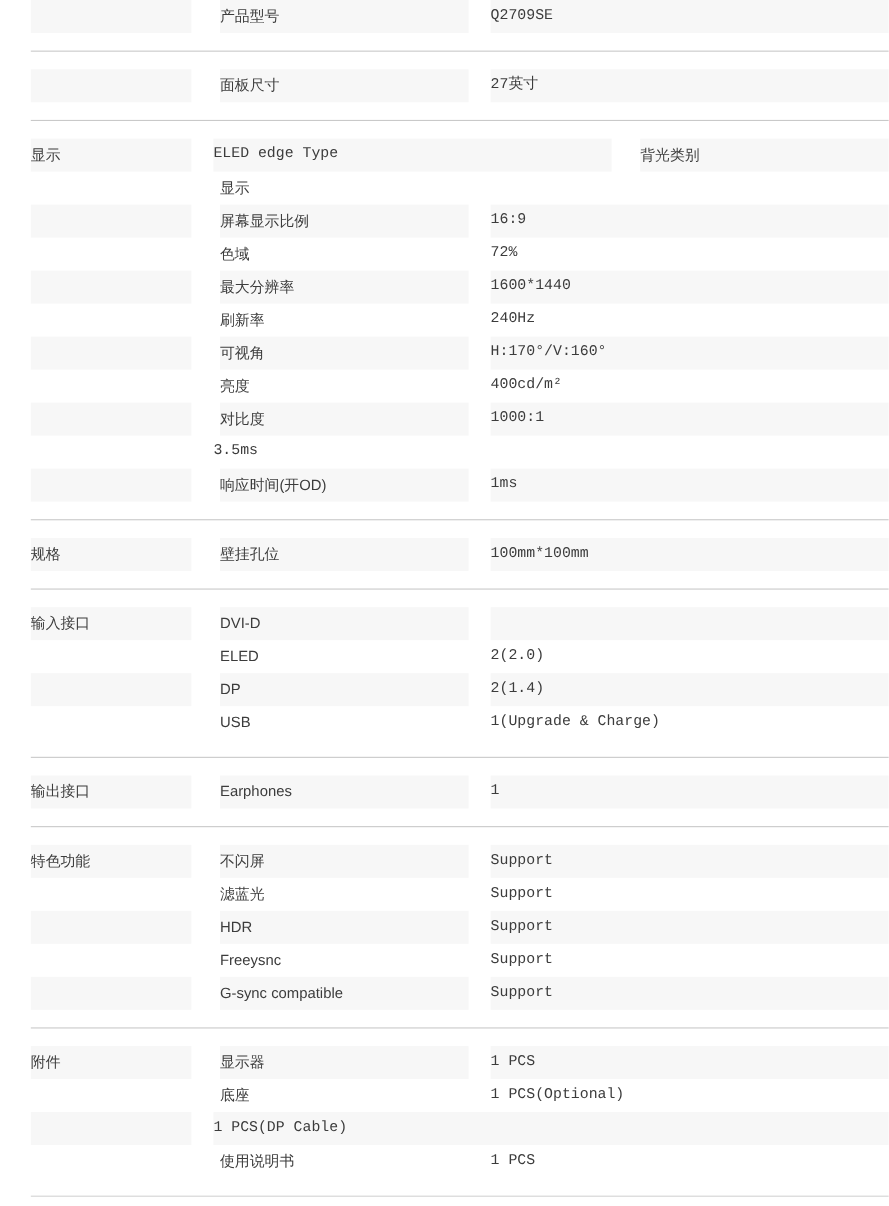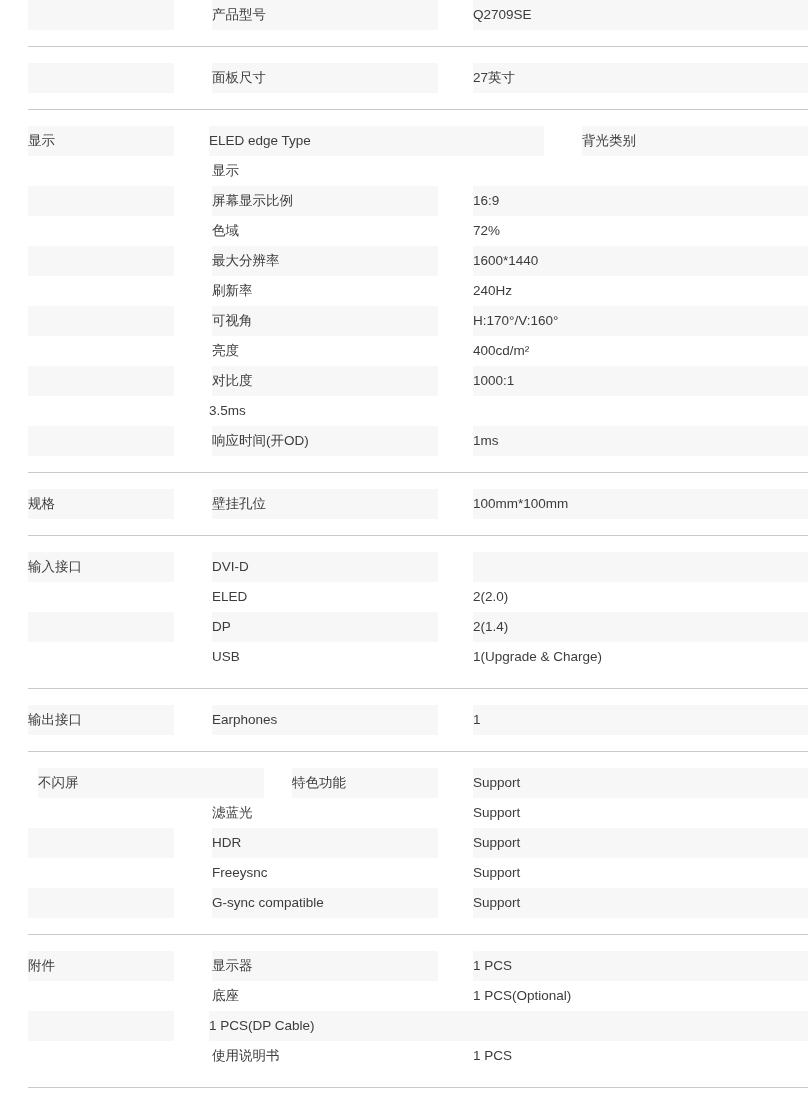--- a/index.html
+++ b/index.html
@@ -63,28 +63,29 @@
   }
 
   .cell-group {
     width: 146px;
     margin-left: 28px;
     padding-left: 0;
   }
 
   .cell-name {
     width: 226px;
-    margin-left: 38px;
+    margin-left: 26px;
     padding-left: 0;
   }
 
   .cell-value {
     flex: 1 1 auto;
-    margin-left: 35px;
+    margin-left: 20px;
     padding-left: 0;
+    font-family: Liberation Mono, monospace;
   }
 
   
   .spec-row.shaded .cell-group,
   .spec-row.shaded .cell-name,
   .spec-row.shaded .cell-value {
     background: #f7f7f7;
   }
 
   .cell-text { display: block; }
@@ -322,26 +323,26 @@
           <div class="cell cell-value">
             <span class="cell-text">1</span>
           </div>
         </div>
       </div>
       <div class="section-divider"></div>
     </div>
     <div class="spec-section">
       <div class="section-body">
         <div class="spec-row shaded">
+          <div class="cell cell-group">
+            <span class="cell-text">特色功能</span>
+          </div>
           <div class="cell cell-name">
             <span class="cell-text">不闪屏</span>
           </div>
-          <div class="cell cell-group">
-            <span class="cell-text">特色功能</span>
-          </div>
           <div class="cell cell-value">
             <span class="cell-text">Support</span>
           </div>
         </div>
         <div class="spec-row">
           <div class="cell cell-group">
             <span class="cell-text"></span>
           </div>
           <div class="cell cell-name">
             <span class="cell-text">滤蓝光</span>

